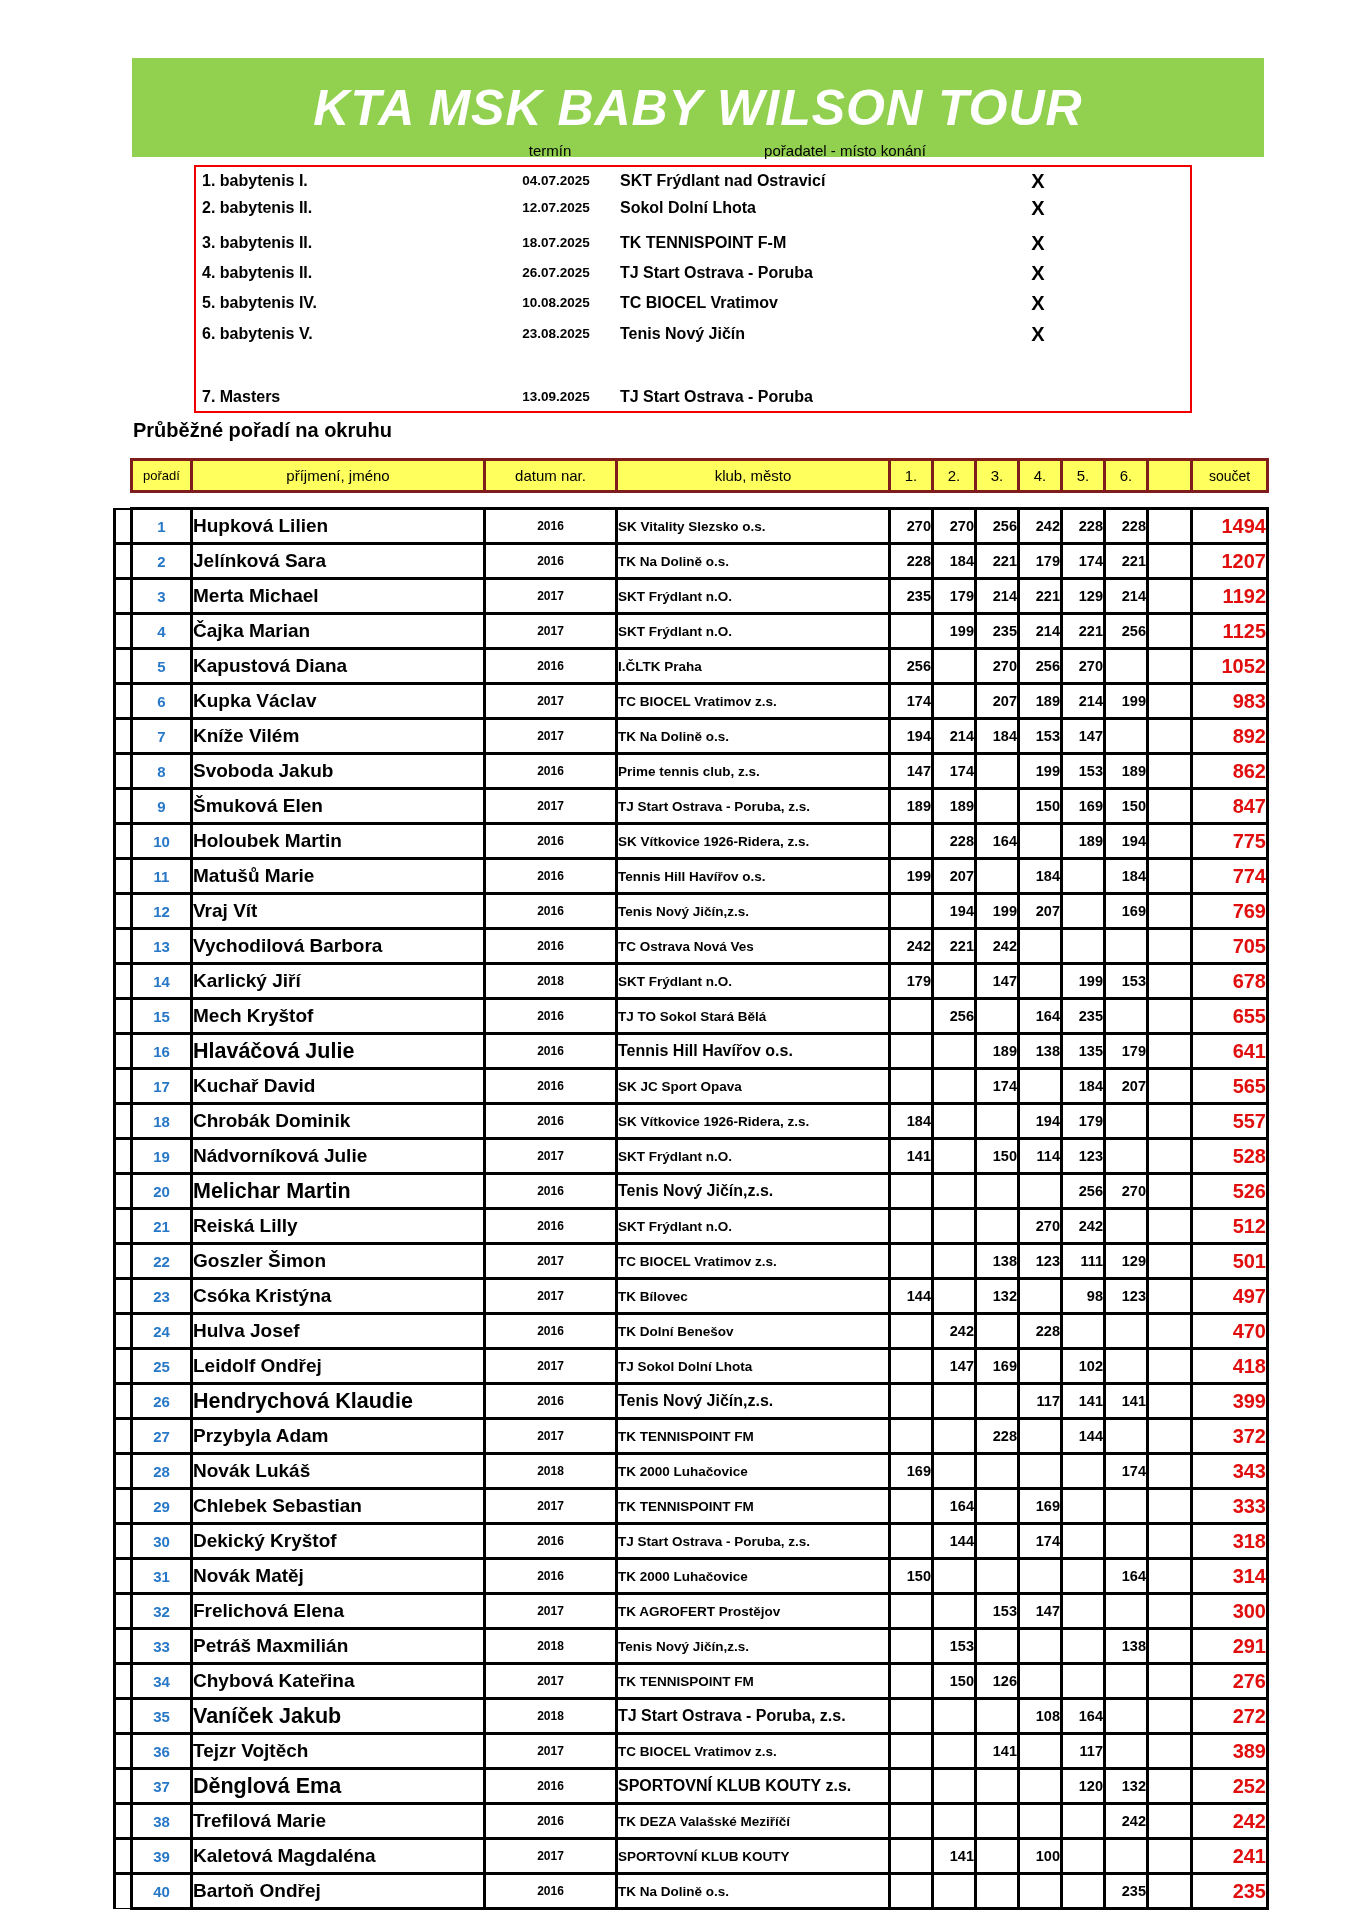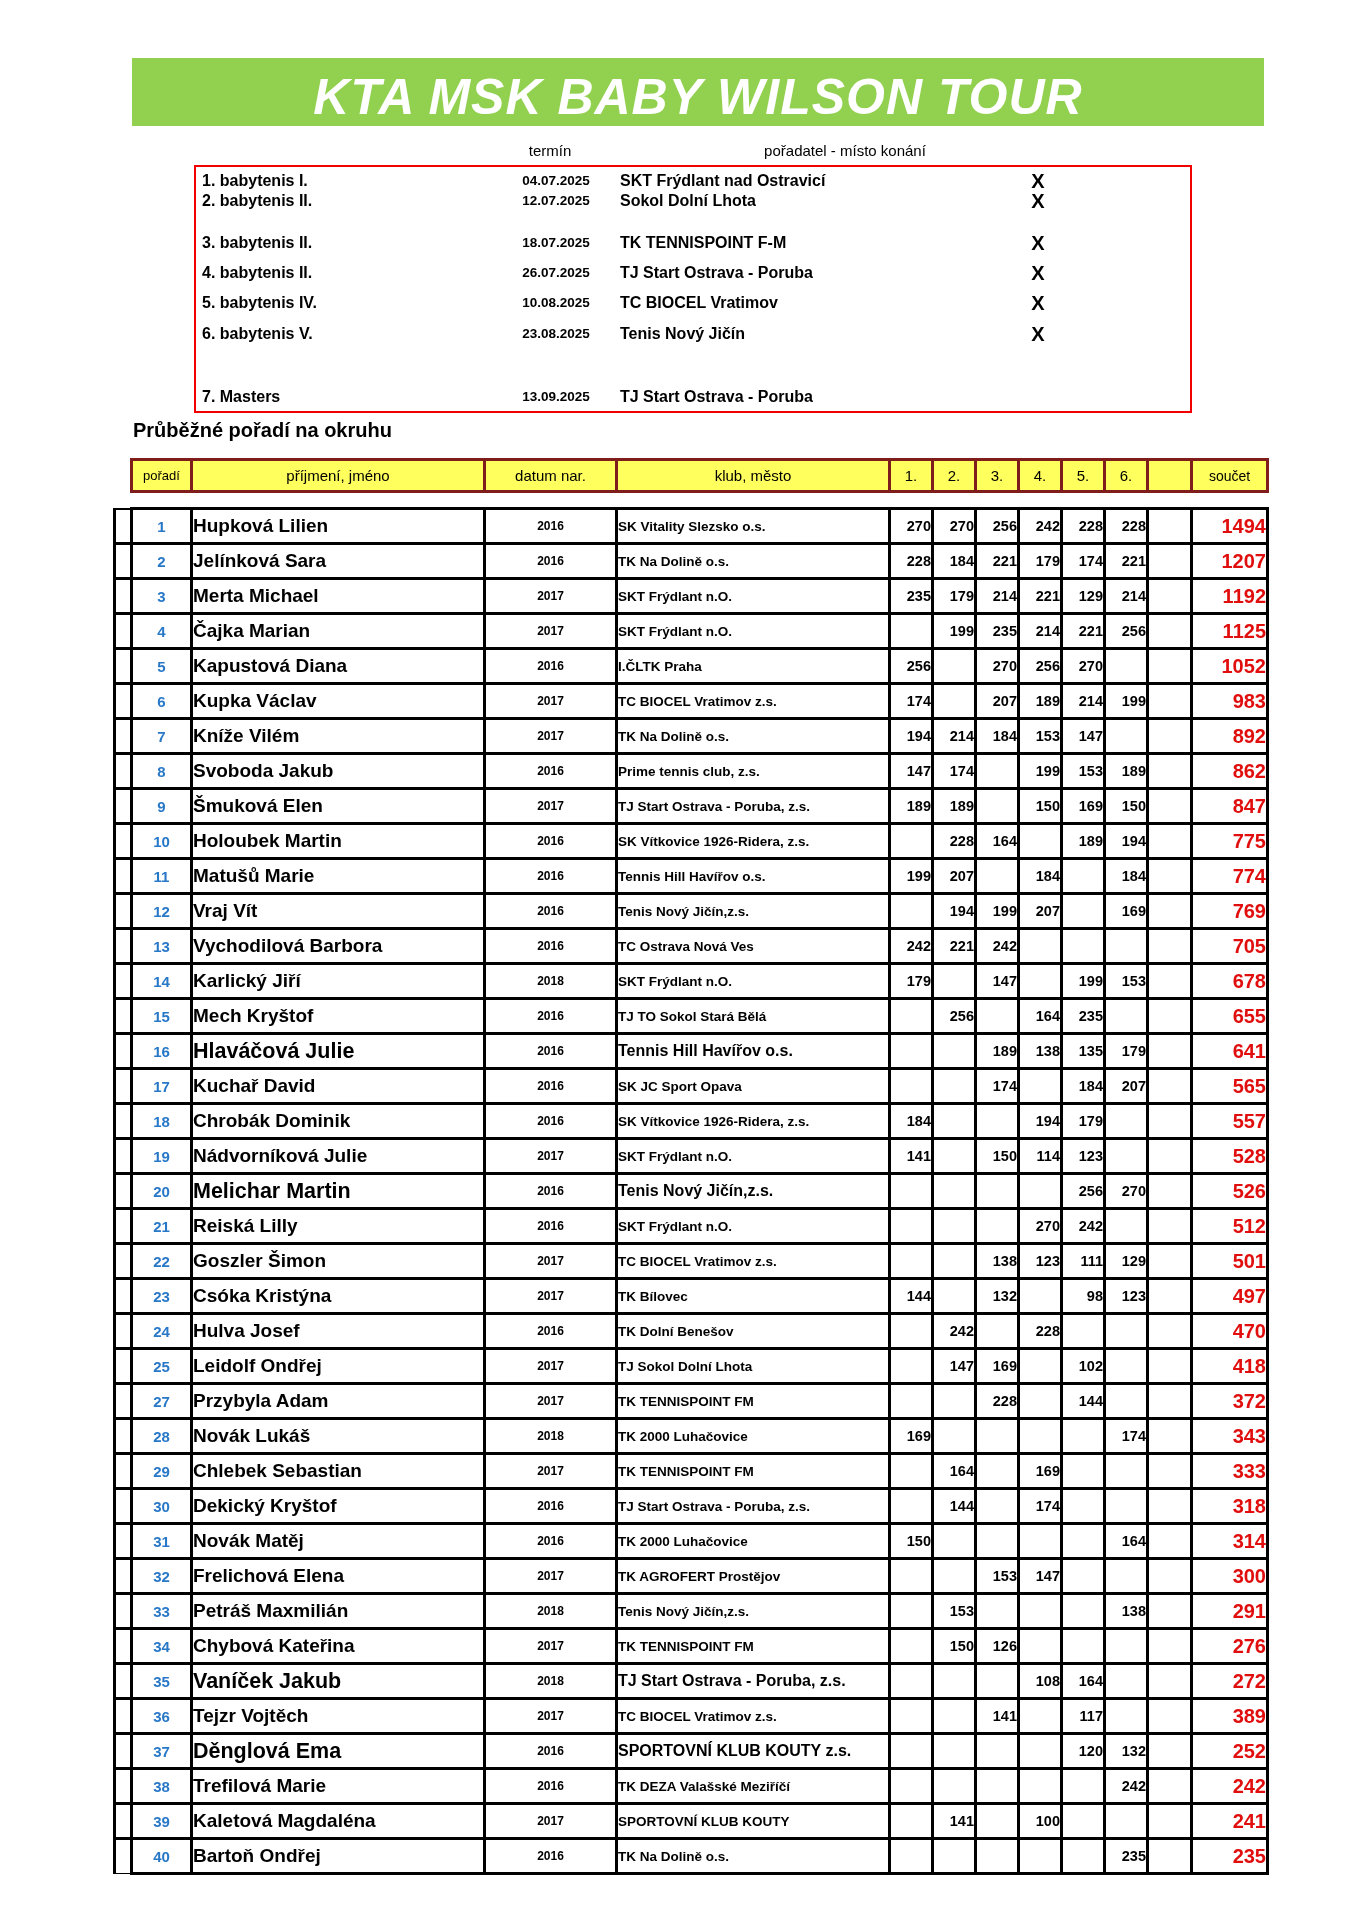--- a/index.html
+++ b/index.html
@@ -2,23 +2,23 @@
 <html style="--banner-green: #92D050; --header-yellow: #FFFF5E; --rank-blue: #2878C8; --total-red: #E10E0E; --box-red: #F20000;"><head>
 <meta charset="utf-8">
 <style>
   html,body{margin:0;padding:0;}
   body{
     width:1357px;height:1920px;position:relative;background:#ffffff;
     font-family:"Liberation Sans",sans-serif;color:#000;overflow:hidden;
   }
   
   .banner{
-    position:absolute;left:132px;top:58px;width:1132px;height:68px;
+    position:absolute;left:132px;top:58px;width:1132px;height:99px;
     background:var(--banner-green,#92D050);
-    display:flex;align-items:flex-end;justify-content:center;
+    display:flex;align-items:center;justify-content:center;
   }
   .banner-title{
     color:#fff;font-weight:bold;font-style:italic;font-size:50px;letter-spacing:1px;white-space:nowrap;
   }
   
   .col-label{position:absolute;top:141px;height:20px;line-height:20px;font-size:15px;text-align:center;}
   #termin-label{left:470px;width:160px;}
   #org-label{left:700px;width:290px;}
   
   .red-box{position:absolute;left:194px;top:165px;width:998px;height:248px;border:2px solid var(--box-red,#ff0000);box-sizing:border-box;}
@@ -65,21 +65,21 @@
 <div class="col-label" id="org-label">pořadatel - místo konání</div>
 
 <div class="red-box"></div>
 <div id="schedule-rows">
     <div class="sched-row" style="top: 166px;">
     <span class="s-name">1. babytenis I.</span>
     <span class="s-date">04.07.2025</span>
     <span class="s-org">SKT Frýdlant nad Ostravicí</span>
     <span class="s-x">X</span>
   </div>
-    <div class="sched-row" style="top: 186px;">
+    <div class="sched-row" style="top: 193px;">
     <span class="s-name">2. babytenis II.</span>
     <span class="s-date">12.07.2025</span>
     <span class="s-org">Sokol Dolní Lhota</span>
     <span class="s-x">X</span>
   </div>
     <div class="sched-row" style="top: 228px;">
     <span class="s-name">3. babytenis II.</span>
     <span class="s-date">18.07.2025</span>
     <span class="s-org">TK TENNISPOINT F-M</span>
     <span class="s-x">X</span>
@@ -530,20 +530,35 @@
     <td class="c-club">TJ Sokol Dolní Lhota</td>
     <td class="c-score"></td>
     <td class="c-score">147</td>
     <td class="c-score">169</td>
     <td class="c-score"></td>
     <td class="c-score">102</td>
     <td class="c-score"></td>
     <td class="c-blank"></td>
     <td class="c-total">418</td>
   </tr>
+      <tr class="big">
+    <td class="c-gutter"></td>
+    <td class="c-rank">26</td>
+    <td class="c-name">Hendrychová Klaudie</td>
+    <td class="c-birth">2016</td>
+    <td class="c-club">Tenis Nový Jičín,z.s.</td>
+    <td class="c-score"></td>
+    <td class="c-score"></td>
+    <td class="c-score"></td>
+    <td class="c-score">117</td>
+    <td class="c-score">141</td>
+    <td class="c-score">141</td>
+    <td class="c-blank"></td>
+    <td class="c-total">399</td>
+  </tr>
       <tr>
     <td class="c-gutter"></td>
     <td class="c-rank">27</td>
     <td class="c-name">Przybyla Adam</td>
     <td class="c-birth">2017</td>
     <td class="c-club">TK TENNISPOINT FM</td>
     <td class="c-score"></td>
     <td class="c-score"></td>
     <td class="c-score">228</td>
     <td class="c-score"></td>

